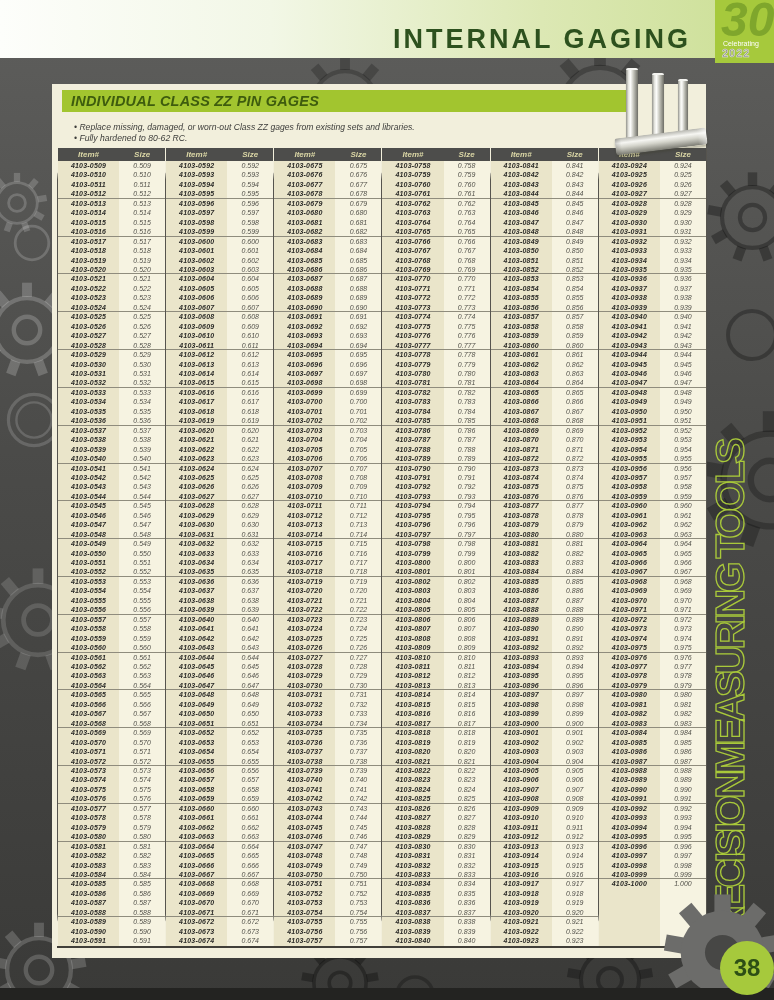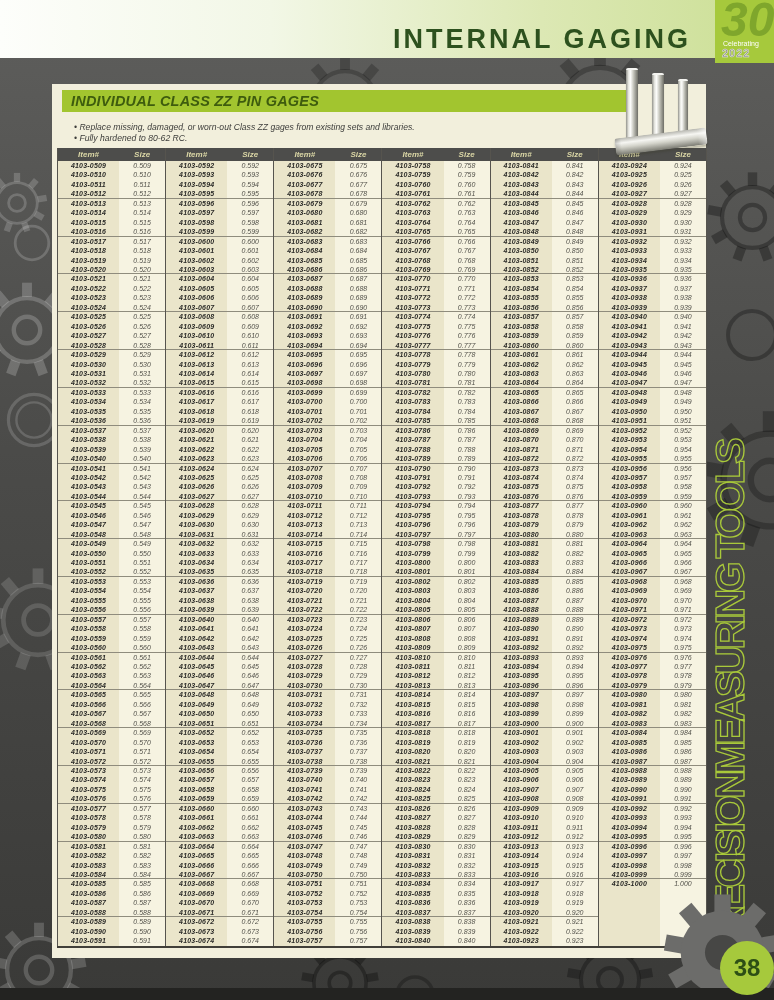--- a/index.html
+++ b/index.html
@@ -40,21 +40,21 @@
      transform:rotate(-7deg);
      background:linear-gradient(90deg,rgba(0,0,0,0.18),rgba(0,0,0,0) 7%,rgba(0,0,0,0) 90%,rgba(255,255,255,0.55)),
                 linear-gradient(180deg,#b5b5ae 0%,#f6f6f2 30%,#d4d4cb 55%,#84847b 95%);
      box-shadow:0 2px 2px rgba(60,60,40,0.3);}
   
   .gage-table{position:absolute;left:5px;top:64px;width:649px;z-index:1;
               display:grid;grid-template-columns:repeat(6,1fr);
               border-right:1px solid #56544e;border-bottom:2px solid #413f39;}
   .pair{display:grid;grid-template-columns:57% 43%;
         grid-template-rows:13px repeat(83,9.46px);
-        border-left:1px solid #56544e;}
+        border-left:1px solid #56544e;border-radius:32px;}
   .th{background:#4d4d4b;color:#dbd7a6;font-size:8px;font-weight:bold;
       text-align:center;line-height:13px;}
   .ci{background:#eae5ca;font-size:7px;font-weight:bold;color:#2b2b28;
       text-align:center;line-height:9.46px;letter-spacing:0.2px;}
   .cs{background:#f6f3e1;font-size:7px;color:#52514a;text-align:center;line-height:9.46px;}
   .sep{box-shadow:inset 0 -1px 0 #8f8c7d;}
   
   .vtext{position:absolute;left:708px;top:364px;width:58px;height:594px;z-index:1;}
   .vtext span{display:block;height:100%;writing-mode:vertical-rl;transform:rotate(180deg);
       font-size:40px;font-weight:bold;letter-spacing:-4px;white-space:nowrap;color:#a9c93a;}

